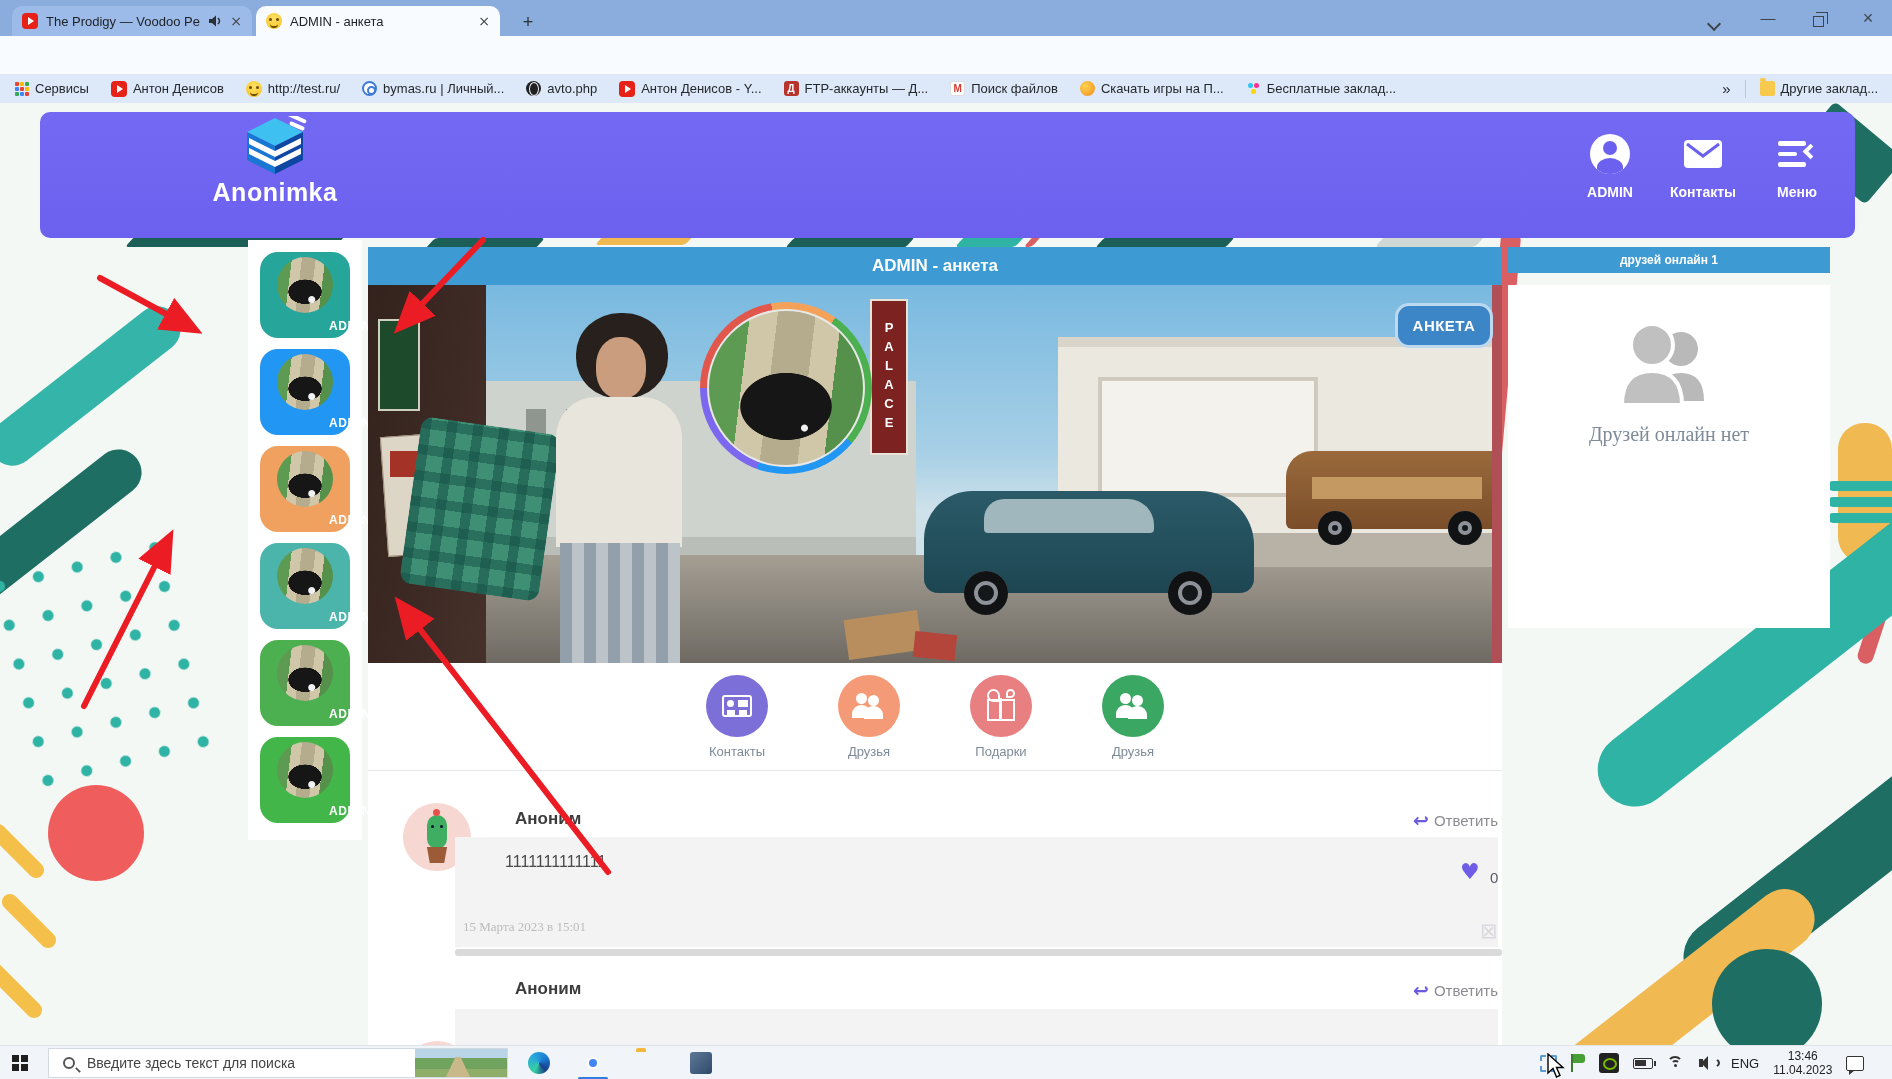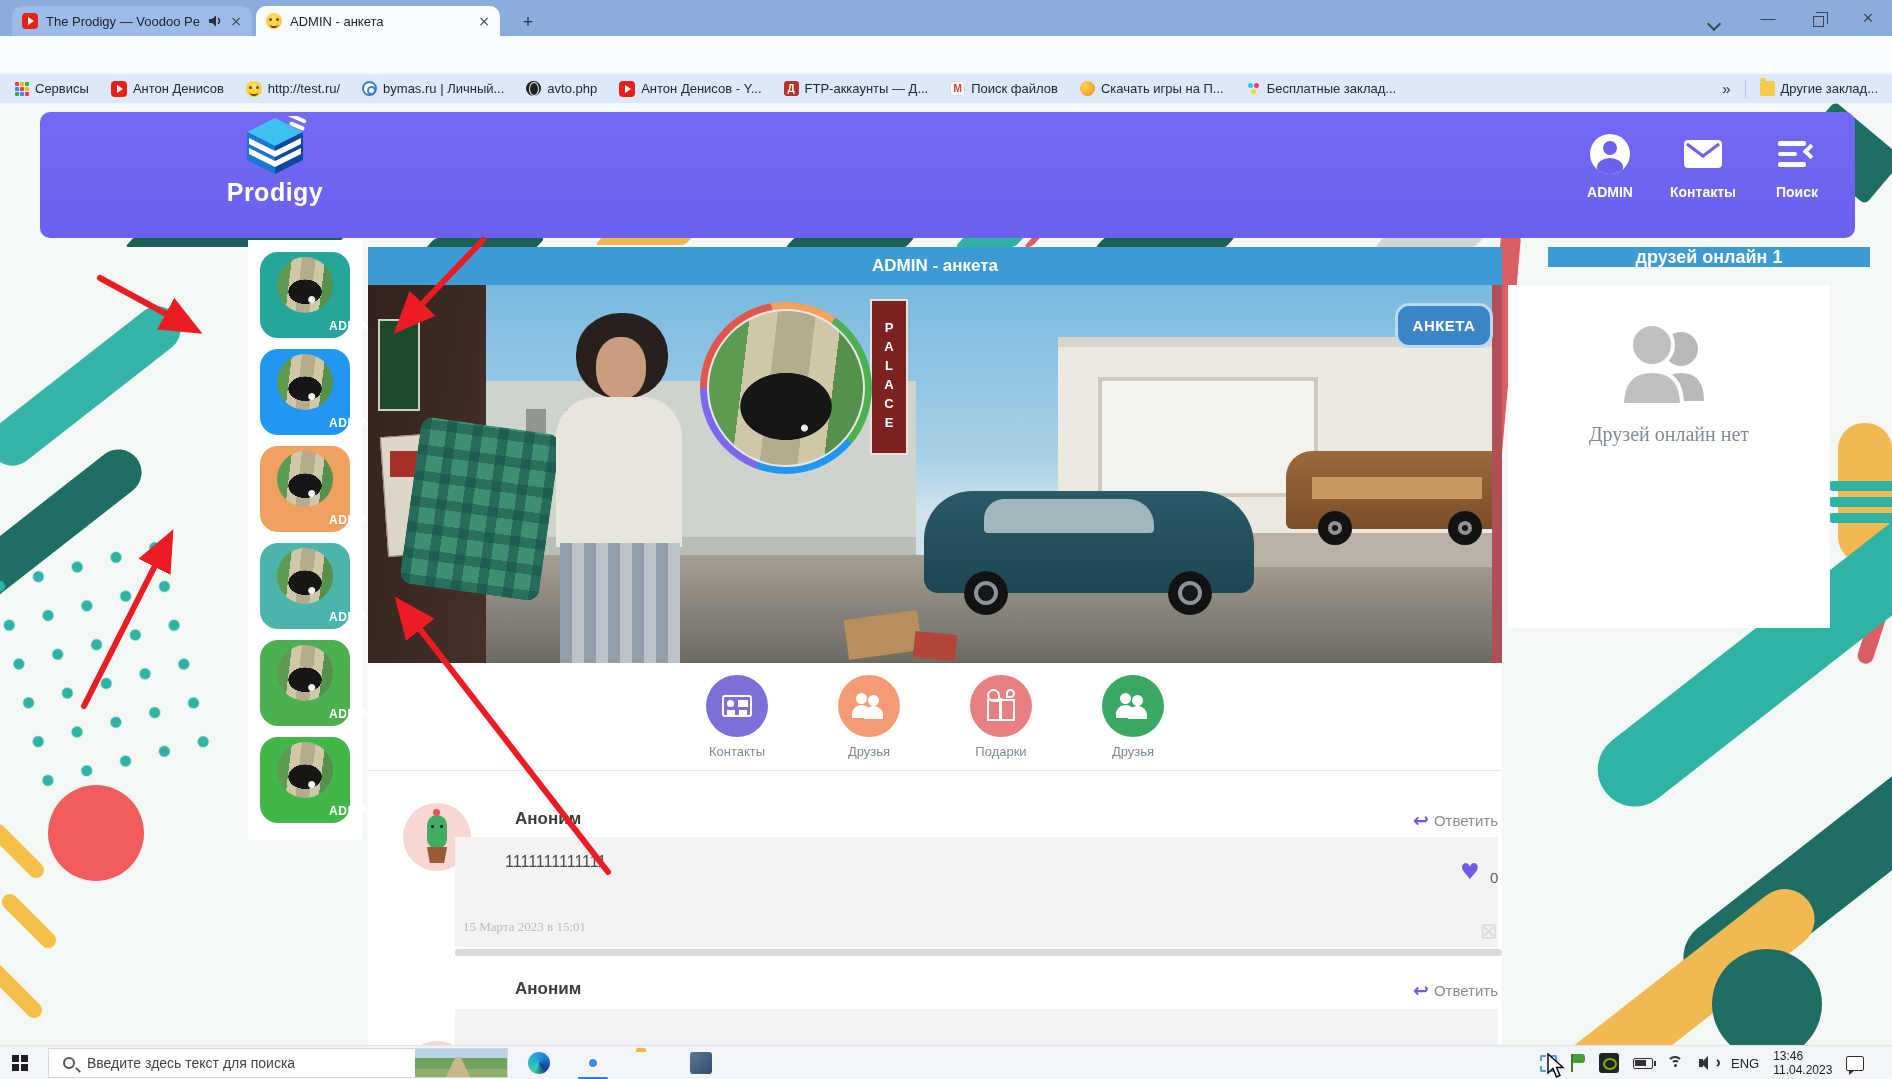--- a/index.html
+++ b/index.html
@@ -152,21 +152,21 @@
   .cmt-panel{background:#f3f3f3;}
   .cmt-text{color:#4a4a4a;font-size:16px;}
   .cmt-date{color:#bcbcbc;font-size:13px;}
   .heart{color:#6f5de7;font-size:22px;}
   .likes-n{color:#5b5b66;font-size:15px;}
   .del{color:#d9d9df;font-size:21px;}
   .cmt-div{background:#dadada;border-radius:3px;}
 
   
   .sidebar{left:1508px;top:144px;width:322px;height:381px;z-index:3;}
-  .sb-title{left:0;top:0;width:322px;height:20px;font-size:18px;margin-left:40px;}
+  .sb-title{left:0;top:0;width:322px;height:26px;font-size:12px;}
   .sb-body{left:0;top:38px;width:322px;height:343px;background:#fff;text-align:center;font-family:Liberation Serif, serif;}
   .sb-empty{color:#7e8b97;font-size:20px;}
 
   
   .taskbar{left:0;top:1045px;width:1892px;height:34px;background:#f1f4f9;border-top:1px solid #dfe3ea;z-index:9;}
   .win-logo{left:12px;top:9px;width:16px;height:16px;position:absolute;}
   .win-logo::before{content:"";position:absolute;width:7px;height:7px;background:#1f1f1f;box-shadow:9px 0 0 #1f1f1f,0 9px 0 #1f1f1f,9px 9px 0 #1f1f1f;}
   .tb-search{left:48px;top:2px;width:460px;height:30px;background:#fff;border:1px solid #d4d8df;display:flex;align-items:center;gap:12px;padding-left:14px;color:#444;font-size:14px;overflow:hidden;}
   .mag{width:12px;height:12px;border:2px solid #555;border-radius:50%;position:relative;flex:none;}
   .mag::after{content:"";position:absolute;left:10px;top:10px;width:6px;height:2px;background:#555;transform:rotate(45deg);}
@@ -194,21 +194,21 @@
   .wifi{width:18px;height:14px;position:relative;overflow:hidden;}
   .wifi i{position:absolute;border:2px solid #333;border-radius:50%;border-color:#333 transparent transparent transparent;}
   .wifi .w1{left:0;top:0;width:16px;height:16px;}
   .wifi .w2{left:3.5px;top:3.5px;width:9px;height:9px;}
   .wifi .w3{left:7px;top:8px;width:3px;height:3px;background:#333;border:none;border-radius:50%;}
   .spk{width:18px;height:16px;position:relative;}
   .spk::before{content:"";position:absolute;left:0;top:4px;width:4px;height:8px;background:#333;}
   .spk::after{content:"";position:absolute;left:2px;top:1px;border-right:7px solid #333;border-top:7px solid transparent;border-bottom:7px solid transparent;}
   .spk i{position:absolute;left:11px;top:2px;width:10px;height:12px;border:2px solid #333;border-left:none;border-radius:0 12px 12px 0/0 8px 8px 0;border-top-color:transparent;border-bottom-color:transparent;transform:rotate(0deg);}
   .lang{font-size:13px;color:#222;}
-  .clock{font-size:12px;color:#222;text-align:left;line-height:14px;}
+  .clock{font-size:12px;color:#222;text-align:center;line-height:14px;}
   .notif{width:18px;height:15px;border:1.5px solid #333;border-radius:2px;position:relative;background:#fff;}
   .notif::after{content:"";position:absolute;left:2px;bottom:-5px;border-top:5px solid #333;border-right:6px solid transparent;}
 
   .cursor{left:1546px;top:1053px;z-index:20;}
   .arrows{left:0;top:0;z-index:6;pointer-events:none;}
 </style>
 </head>
 <body>
 
 <div class="abs tabstrip">
@@ -343,21 +343,21 @@
         <polygon points="32,2 60,16 32,30 4,16" fill="#3ec1f0"></polygon>
         <polygon points="4,16 32,30 32,58 4,44" fill="#1976d2"></polygon>
         <polygon points="60,16 32,30 32,58 60,44" fill="#0d47a1"></polygon>
         <polygon points="6,22 32,35 32,41 6,28" fill="#fff"></polygon>
           <polygon points="6,32 32,45 32,51 6,38" fill="#fff"></polygon>
         <polygon points="58,22 32,35 32,41 58,28" fill="#fff"></polygon>
           <polygon points="58,32 32,45 32,51 58,38" fill="#fff"></polygon>
         <rect x="44" y="0" width="20" height="4" rx="2" fill="#fff" transform="rotate(24 54 2)"></rect>
         <rect x="46" y="8" width="16" height="4" rx="2" fill="#fff" transform="rotate(24 54 10)"></rect>
       </svg>
-      <div class="logo-text">Prodigy</div>
+      <div class="logo-text">Anonimka</div>
     </div>
     <div class="abs nav-item" style="left:1525px;">
       <div class="nav-ic">
           <span class="user-circ"></span>
         </div>
       <div class="lbl">ADMIN</div>
     </div>
     <div class="abs nav-item" style="left:1618px;">
       <div class="nav-ic">
         <svg width="40" height="30" viewBox="0 0 40 30">
@@ -369,21 +369,21 @@
     </div>
     <div class="abs nav-item" style="left:1712px;">
       <div class="nav-ic">
           <span class="menu-ic">
             <i class="b1"></i>
             <i class="b2"></i>
             <i class="b3"></i>
             <span class="c"></span>
           </span>
         </div>
-      <div class="lbl">Поиск</div>
+      <div class="lbl">Меню</div>
     </div>
   </div>
 
   <div class="abs rail">
     <div class="tile" style="top: 12px; background: rgb(38, 166, 154);">
         <span class="pet"></span>
         <span class="tl">ADMIN</span>
       </div>
     <div class="tile" style="top: 109px; background: rgb(33, 150, 243);">
         <span class="pet"></span>

